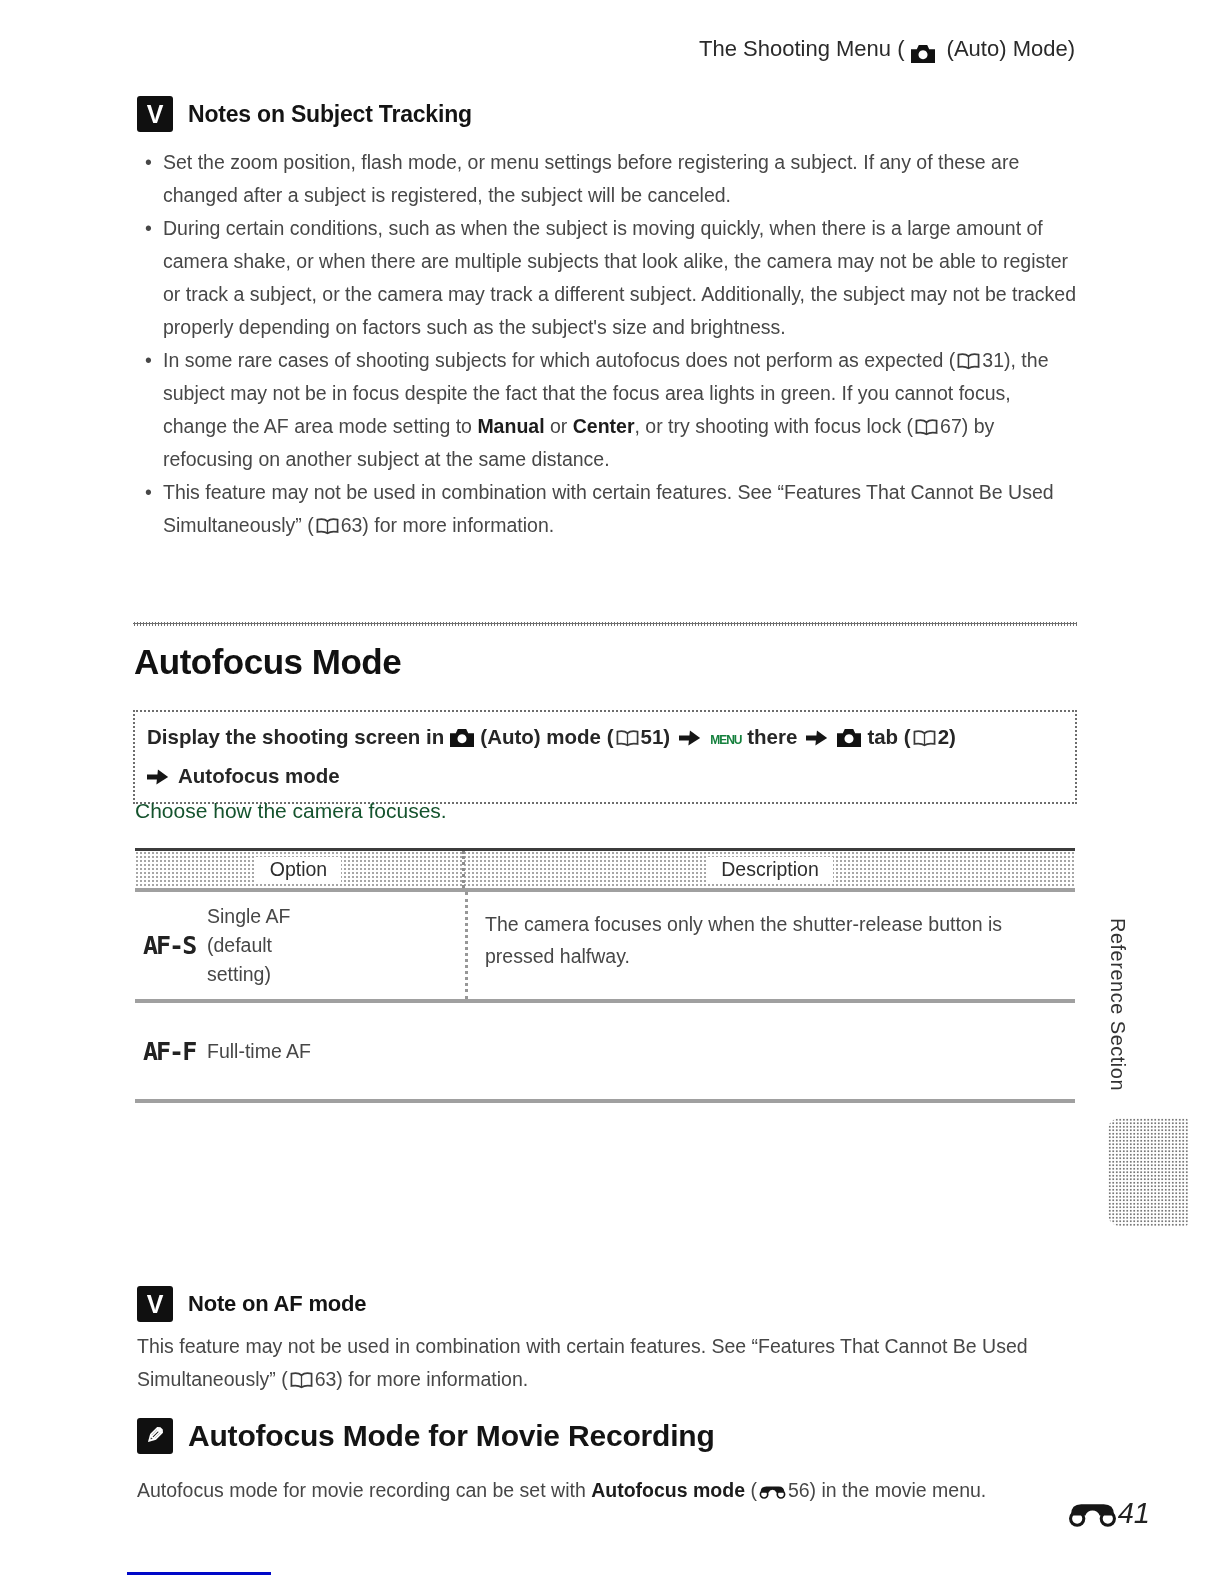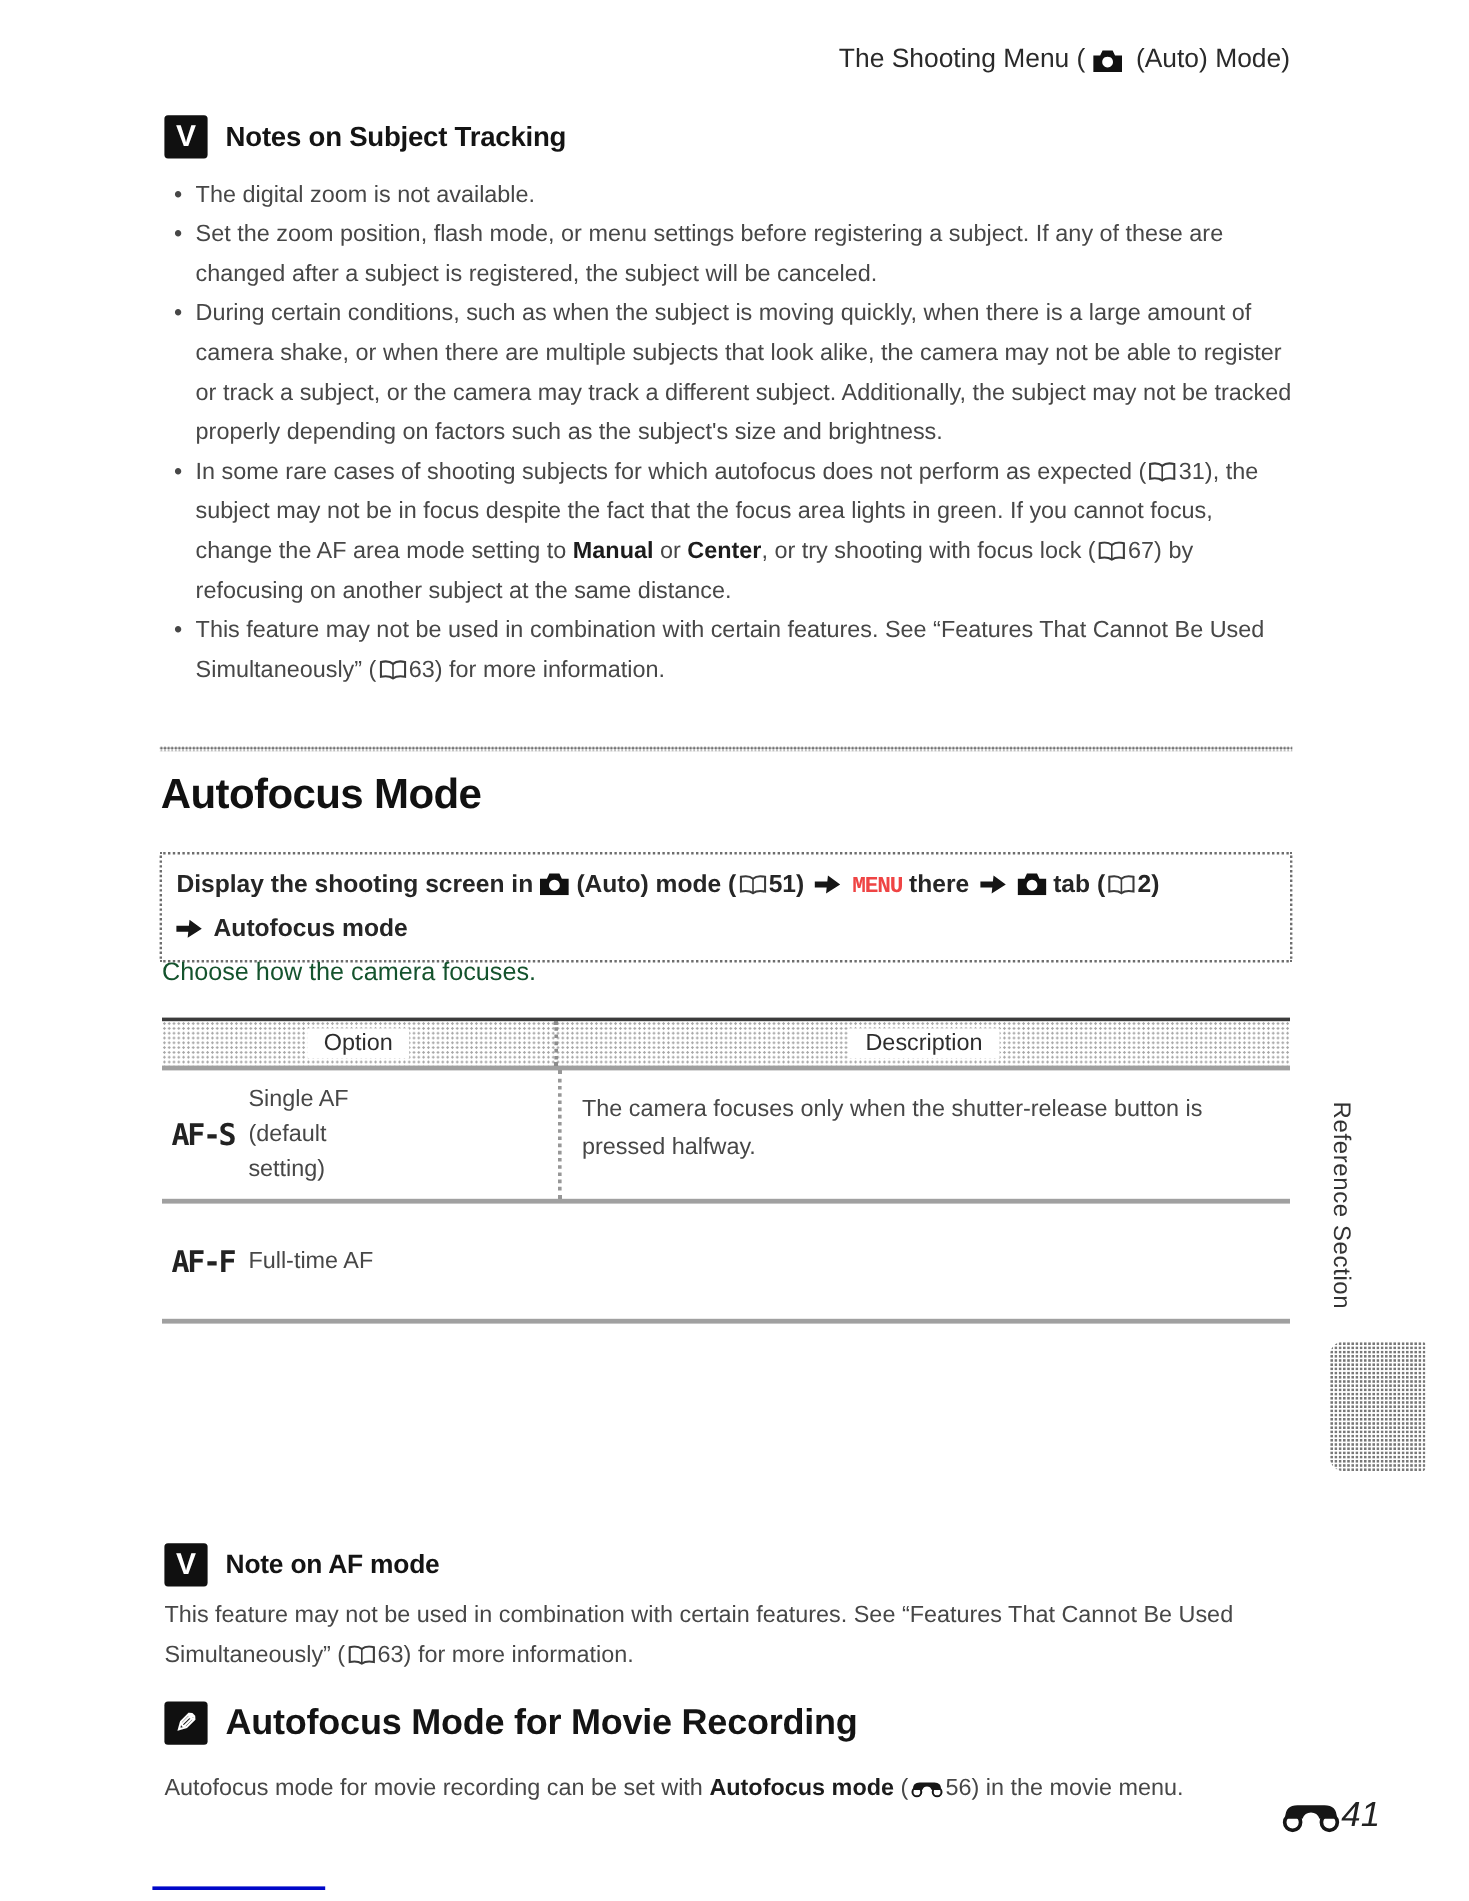--- a/index.html
+++ b/index.html
@@ -3,21 +3,21 @@
 <meta charset="utf-8">
 <style>
   html,body{margin:0;padding:0;background:#fff;}
   .page{
     position:relative;width:1224px;height:1584px;background:#ffffff;
     font-family:"Liberation Sans",sans-serif;color:#474747;overflow:hidden;
   }
   
   .running-header{
     position:absolute;top:36px;right:149px;font-size:22px;color:#2a2a2a;
-    display:flex;align-items:center;white-space:pre;
+    display:flex;align-items:flex-end;white-space:pre;
   }
   
   .icam{width:24px;height:19px;margin:0 6px;flex:none;vertical-align:-3px;}
   .ibook{width:23px;height:17px;margin:0 2px;vertical-align:-3px;}
   .iarrow{width:22px;height:16px;margin:0 9px;vertical-align:-2px;}
   .ibinoc-sm{width:27px;height:15px;margin:0 2px;vertical-align:-2px;}
   
   .sq-icon{
     width:36px;height:36px;background:#101010;border-radius:3px;flex:none;
     display:flex;align-items:center;justify-content:center;
@@ -36,22 +36,22 @@
   .hline{position:absolute;height:4px;background-image:radial-gradient(#6f6f6f 1.1px,transparent 1.25px);background-size:3px 3px;}
   
   .divider1{top:622px;left:133px;width:944px;}
   .af-title{position:absolute;top:642px;left:134px;font-size:35px;font-weight:bold;color:#111;letter-spacing:-0.5px;}
   .route-box{
     position:absolute;top:710px;left:133px;width:944px;box-sizing:border-box;
     border:2px dotted #6d6d6d;padding:7px 12px 9px 12px;
     font-size:20.5px;font-weight:bold;color:#262626;line-height:35px;
   }
   .route-box .lcd{
-    font-family:Liberation Mono, monospace;font-weight:bold;font-size:19px;
-    letter-spacing:-1px;color:#ef4444;
+    font-family:Liberation Sans, sans-serif;font-weight:bold;font-size:12px;
+    letter-spacing:-1px;color:#15803d;
   }
   .lead{position:absolute;top:799px;left:135px;font-size:21px;color:#14532d;}
   
   .af-table{position:absolute;top:848px;left:135px;width:940px;border-top:3px solid #3c3c3c;}
   .t-header{
     display:grid;grid-template-columns:330px 1fr;height:37px;align-items:center;
     text-align:center;font-size:19.5px;color:#2d2d2d;
     background-image:radial-gradient(#a6a6a6 1px,transparent 1.15px);background-size:4px 4px;
     border-bottom:4px solid #a0a0a0;
   }
@@ -102,21 +102,20 @@
   </div>
 
   <div class="sec-heading" style="top:96px;">
     <span class="sq-icon">
         <span>V</span>
       </span>
     <span class="t">Notes on Subject Tracking</span>
   </div>
 
   <ul class="bullets">
-    <li>The digital zoom is not available.</li>
     <li>Set the zoom position, flash mode, or menu settings before registering a subject. If any of these are changed after a subject is registered, the subject will be canceled.</li>
     <li>During certain conditions, such as when the subject is moving quickly, when there is a large amount of camera shake, or when there are multiple subjects that look alike, the camera may not be able to register or track a subject, or the camera may track a different subject. Additionally, the subject may not be tracked properly depending on factors such as the subject's size and brightness.</li>
     <li>
       <span>In some rare cases of shooting subjects for which autofocus does not perform as expected (</span><span class="ibook" style="display:inline-block"><svg width="23" height="17" viewBox="0 0 24 17">
             <path d="M12 3 C9.5 0.8 5.5 0.4 1.5 1.4 L1.5 14.2 C5.5 13.4 9.5 13.8 12 15.6 C14.5 13.8 18.5 13.4 22.5 14.2 L22.5 1.4 C18.5 0.4 14.5 0.8 12 3 Z" fill="none" stroke="#3b3b3b" stroke-width="1.8"></path>
             <path d="M12 3 L12 15.6" stroke="#3b3b3b" stroke-width="1.4"></path>
           </svg></span><span>31), the subject may not be in focus despite the fact that the focus area lights in green. If you cannot focus, change the AF area mode setting to </span><b>Manual</b><span> or </span><b>Center</b><span>, or try shooting with focus lock (</span><span class="ibook" style="display:inline-block"><svg width="23" height="17" viewBox="0 0 24 17">
             <path d="M12 3 C9.5 0.8 5.5 0.4 1.5 1.4 L1.5 14.2 C5.5 13.4 9.5 13.8 12 15.6 C14.5 13.8 18.5 13.4 22.5 14.2 L22.5 1.4 C18.5 0.4 14.5 0.8 12 3 Z" fill="none" stroke="#3b3b3b" stroke-width="1.8"></path>
             <path d="M12 3 L12 15.6" stroke="#3b3b3b" stroke-width="1.4"></path>
           </svg></span><span>67) by refocusing on another subject at the same distance.</span>

